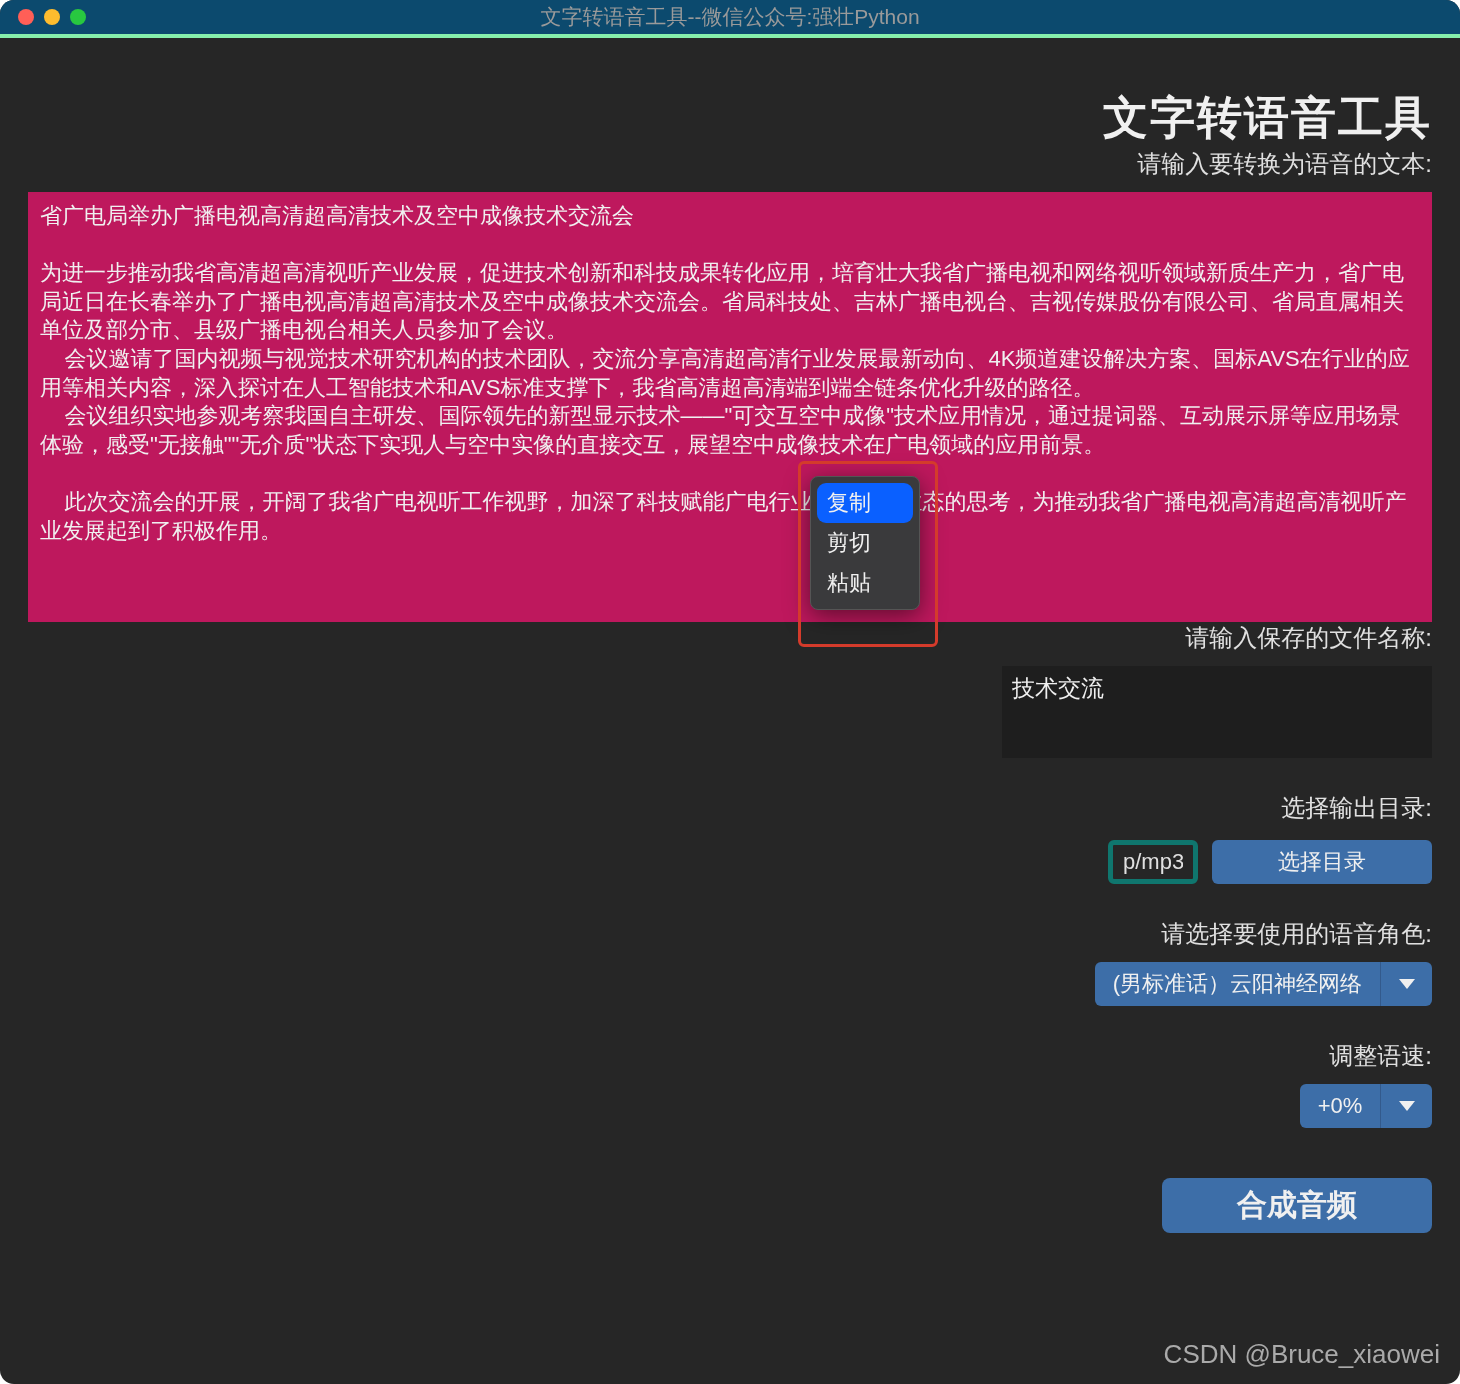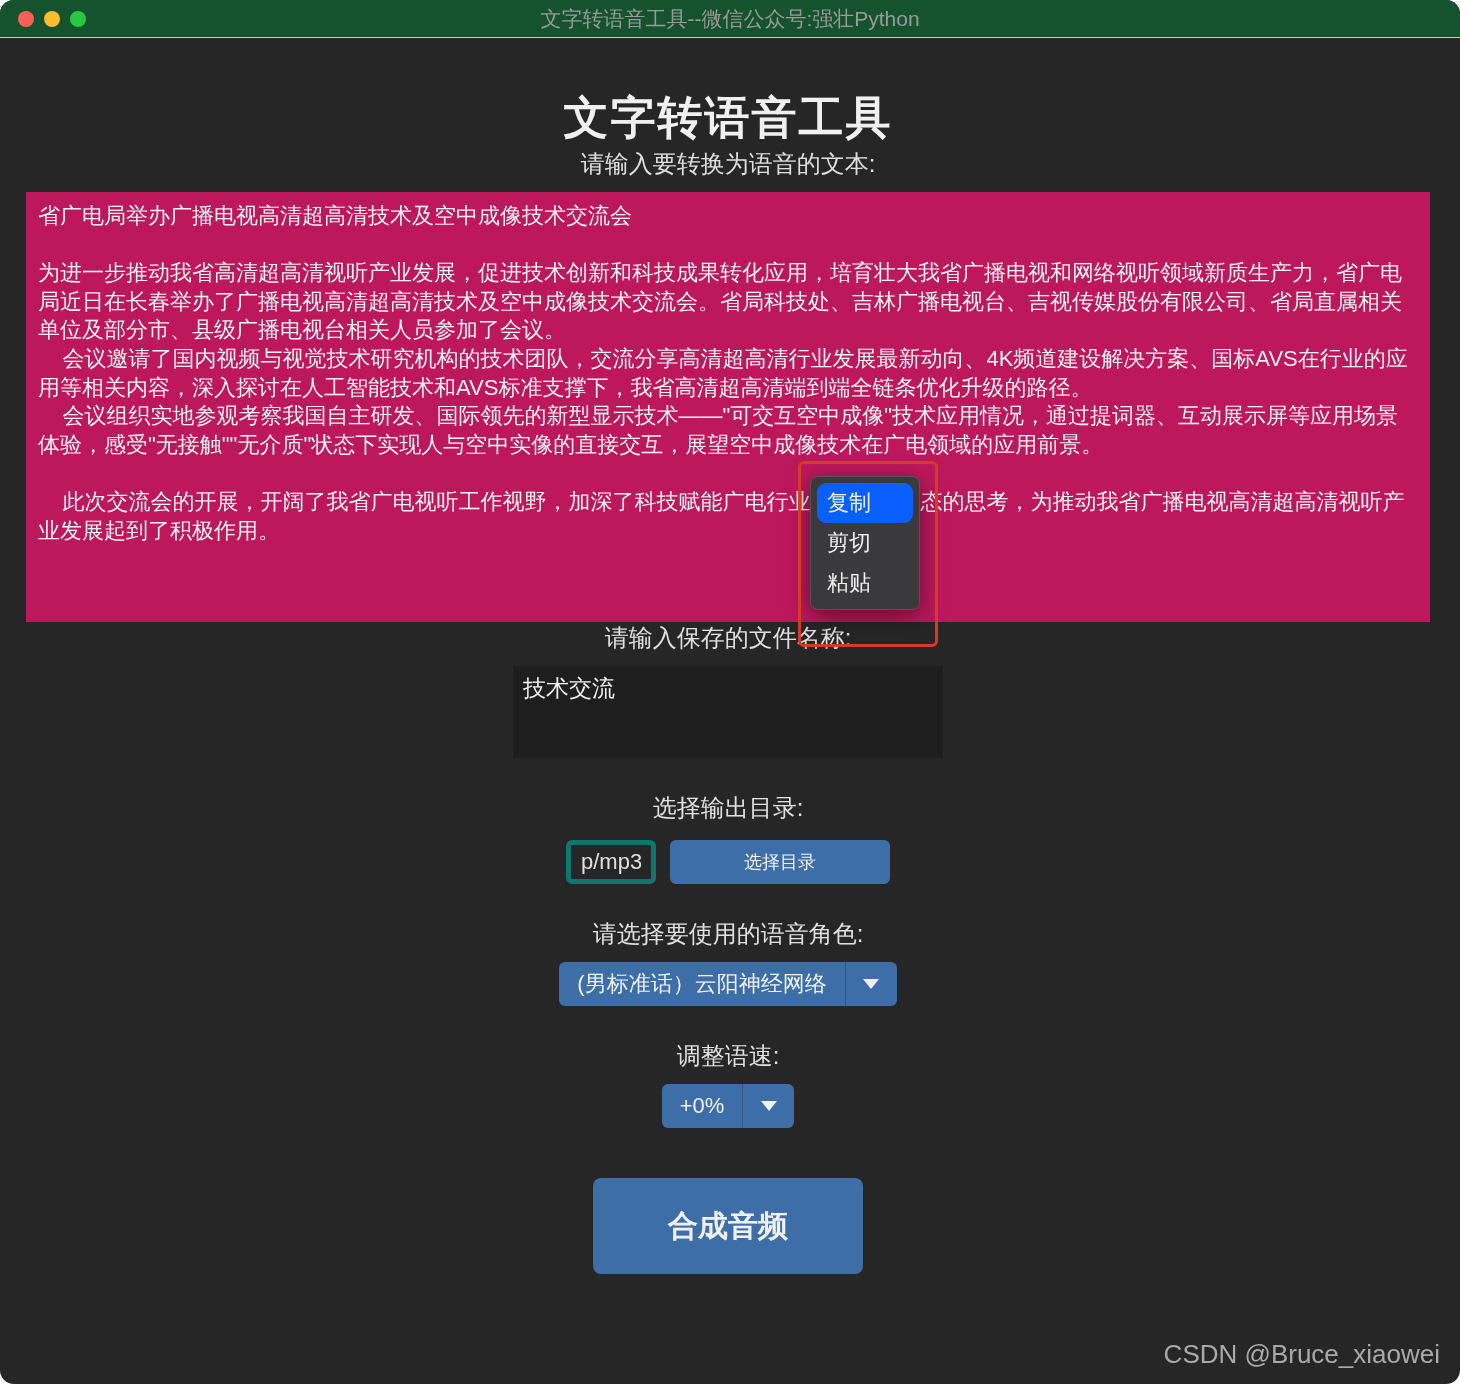--- a/index.html
+++ b/index.html
@@ -13,25 +13,25 @@
     .window {
       width: 1460px;
       height: 1384px;
       background: #262626;
       border-radius: 14px;
       overflow: hidden;
       position: relative;
     }
     .titlebar {
       height: 38px;
-      background: #14532d;
+      background: #0c4a6e;
       display: flex;
       align-items: center;
       position: relative;
-      border-bottom: 1px solid #86efac;
+      border-bottom: 4px solid #86efac;
     }
     .traffic-lights {
       display: flex;
       gap: 10px;
       padding-left: 18px;
     }
     .tl { width: 16px; height: 16px; border-radius: 50%; }
     .tl-close { background: #ff5f57; }
     .tl-min { background: #febc2e; }
     .tl-max { background: #28c840; }
@@ -40,21 +40,21 @@
       left: 50%;
       transform: translateX(-50%);
       color: #9a9a9a;
       font-size: 21px;
       font-weight: 500;
     }
     .content {
       padding: 40px 28px 28px 24px;
       display: flex;
       flex-direction: column;
-      align-items: center;
+      align-items: flex-end;
     }
     .page-title {
       color: #f0f0f0;
       font-size: 45px;
       font-weight: 700;
       letter-spacing: 2px;
       margin-top: 10px;
     }
     .label {
       color: #e0e0e0;
@@ -106,21 +106,21 @@
       font-size: 22px;
       padding: 0 10px;
       font-family: inherit;
       outline: none;
     }
     .btn {
       background: #3d6ea8;
       border: none;
       border-radius: 6px;
       color: #f0f0f0;
-      font-size: 18px;
+      font-size: 22px;
       display: flex;
       align-items: center;
       justify-content: center;
       cursor: pointer;
     }
     .btn-dir { width: 220px; height: 44px; }
     .select-wrap { display: flex; gap: 0; }
     .select-body {
       background: #3d6ea8;
       border-radius: 6px 0 0 6px;
@@ -145,21 +145,21 @@
     }
     .chevron {
       width: 0; height: 0;
       border-left: 8px solid transparent;
       border-right: 8px solid transparent;
       border-top: 10px solid #f0f0f0;
     }
     .select-speed .select-body { width: 80px; padding: 0; }
     .btn-main {
       width: 270px;
-      height: 96px;
+      height: 55px;
       font-size: 30px;
       font-weight: 600;
       margin-top: 50px;
       border-radius: 8px;
     }
     .context-menu {
       position: absolute;
       background: #3a3a3c;
       border: 1px solid #555;
       border-radius: 8px;

